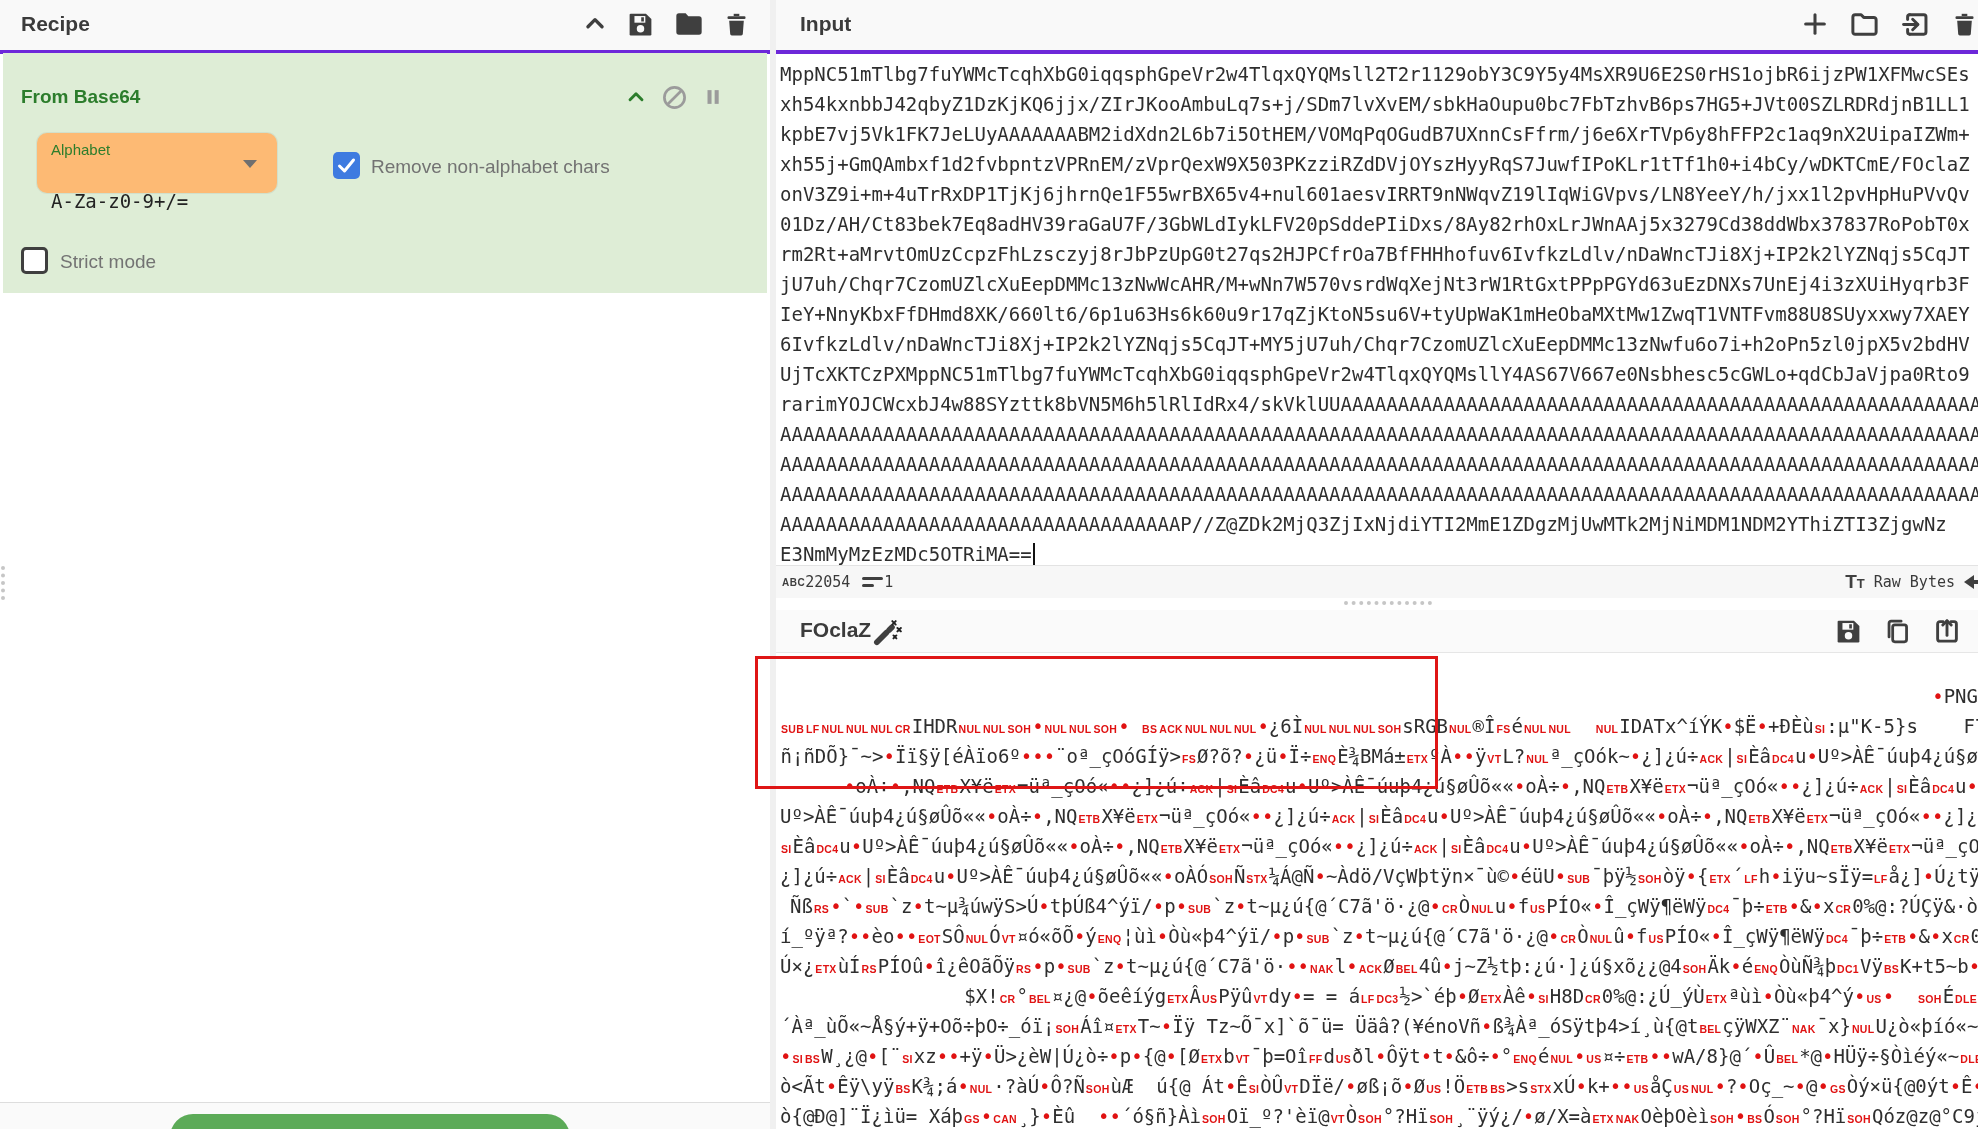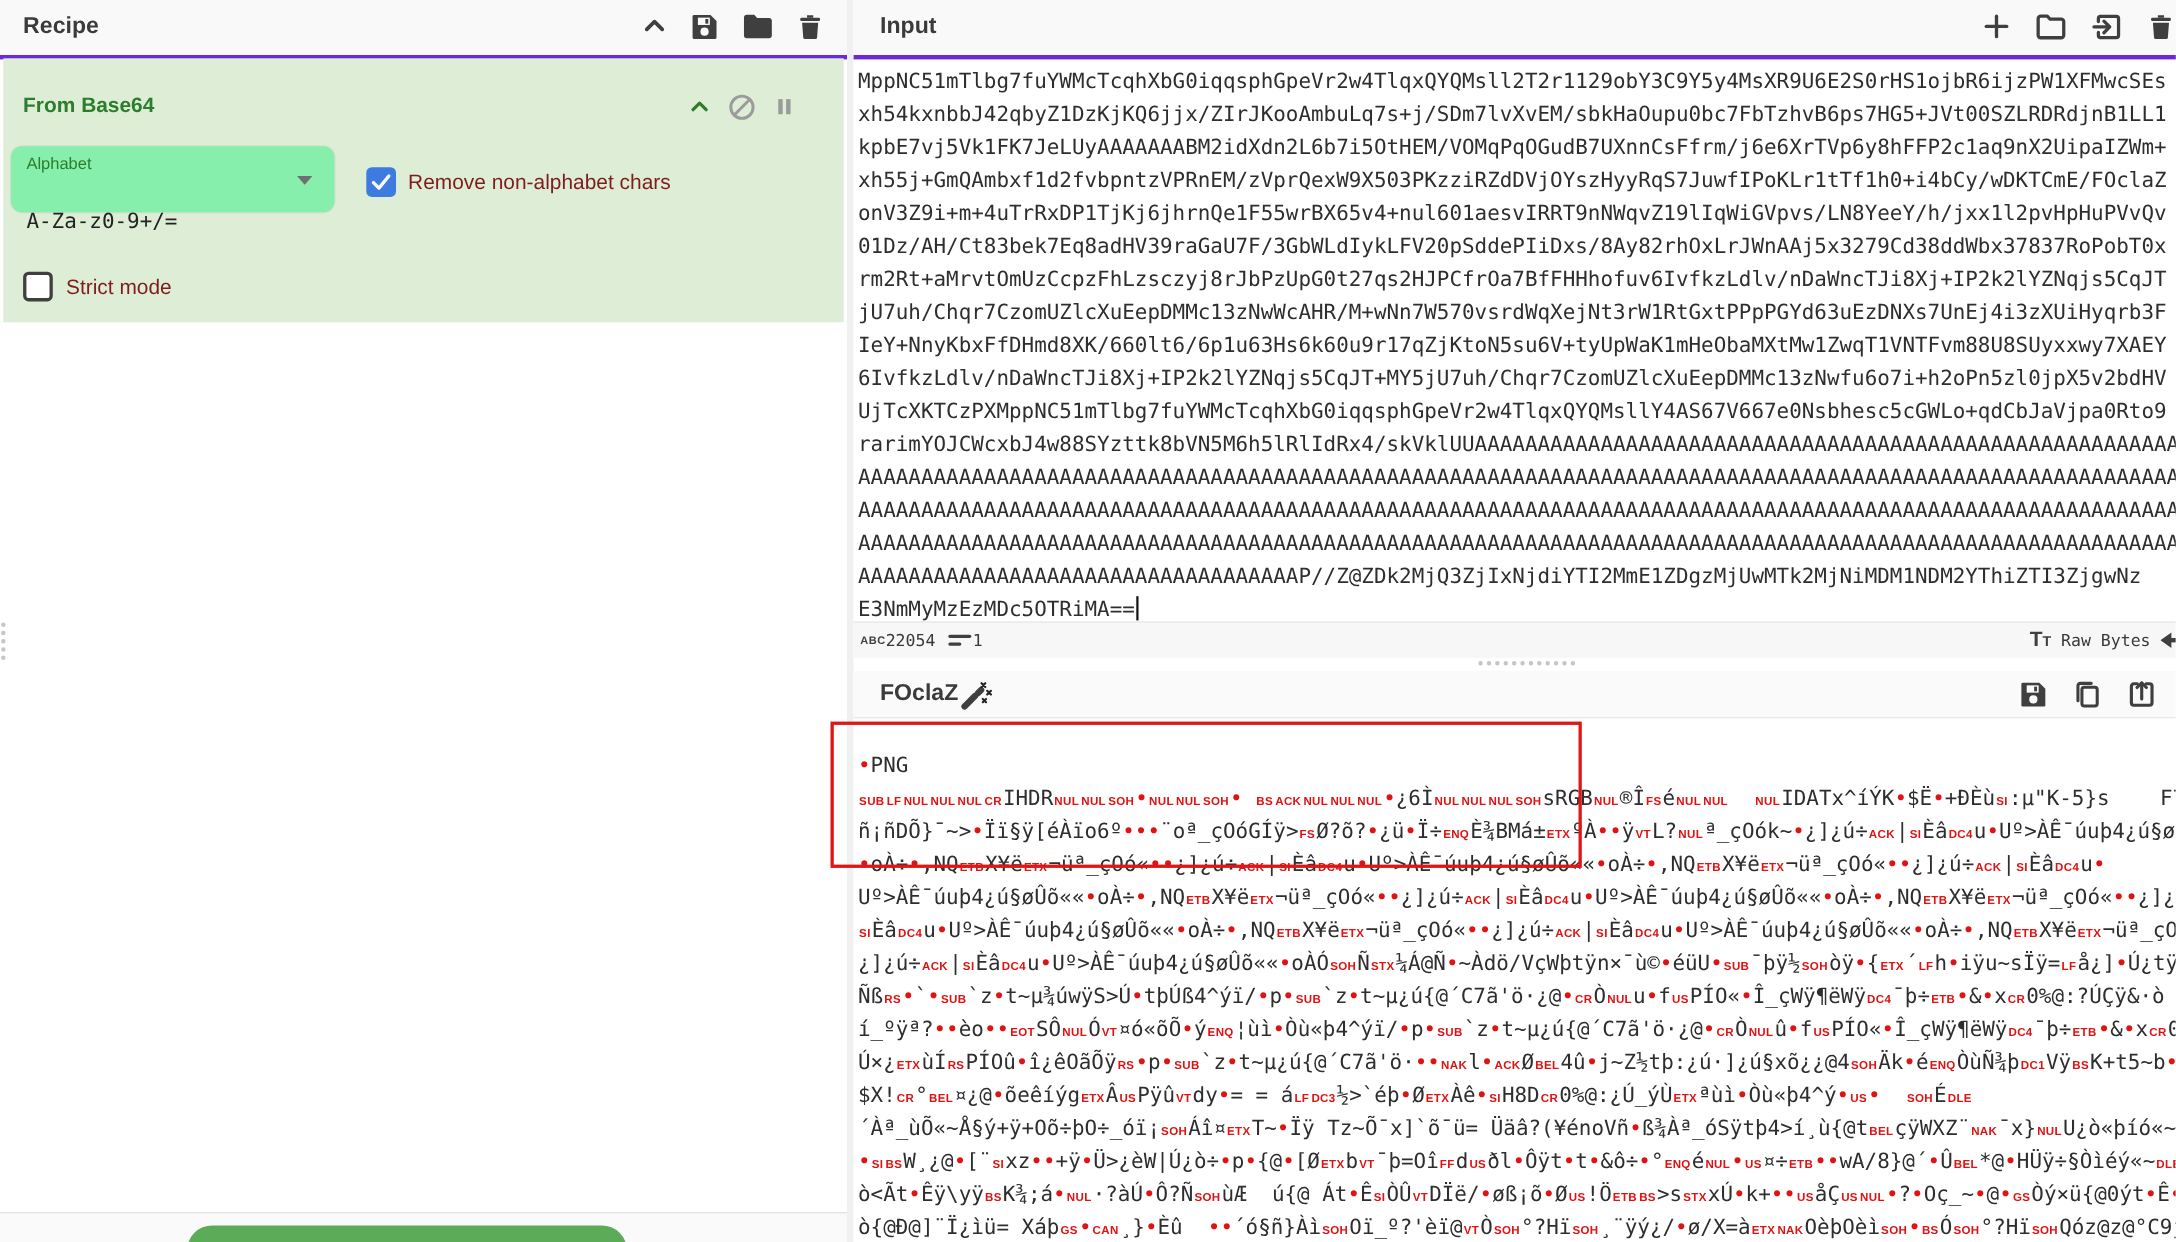--- a/index.html
+++ b/index.html
@@ -18,31 +18,31 @@
   .panel-title{position:absolute;left:21px;top:12px;font-size:21px;font-weight:bold;color:#3b3b3b;}
   .hdr-icons{position:absolute;top:8px;display:flex;align-items:center;gap:18px;}
   .icon-btn{background:none;border:none;padding:0;margin:0;cursor:pointer;display:inline-flex;
             align-items:center;justify-content:center;height:32px;}
   svg{display:block;}
 
   
   #op-card{position:absolute;left:3px;top:53px;width:764px;height:240px;background:#deedd6;}
   #op-title{position:absolute;left:18px;top:33px;font-size:19px;font-weight:bold;color:#2c7d2c;}
   #op-icons{position:absolute;left:622px;top:28px;display:flex;align-items:center;gap:14px;}
-  #alphabet-box{position:absolute;left:7px;top:80px;width:294px;height:60px;background:#86efac;
+  #alphabet-box{position:absolute;left:34px;top:80px;width:240px;height:60px;background:#fdba74;
                 border-radius:10px;box-shadow:0 0 0 1px rgba(0,0,0,.05);cursor:pointer;}
   #alphabet-label{position:absolute;left:14px;top:8px;font-size:15px;color:#2c7d2c;}
   #alphabet-value{position:absolute;left:14px;top:29px;font-size:19px;color:#222;margin-top:28px;}
   #alphabet-caret{position:absolute;right:20px;top:27px;width:0;height:0;
                   border-left:7px solid transparent;border-right:7px solid transparent;
                   border-top:8px solid #6f6f6f;}
   .checkbox{width:27px;height:27px;border-radius:5px;box-sizing:border-box;cursor:pointer;}
   #cb-remove{position:absolute;left:330px;top:99px;background:#3e7be0;}
   #cb-strict{position:absolute;left:18px;top:194px;background:#fff;border:3px solid #3f3f3f;}
-  .cb-label{position:absolute;font-size:19px;color:#7f1d1d;}
+  .cb-label{position:absolute;font-size:19px;color:#737373;}
   #cb-remove-label{left:368px;top:103px;}
   #cb-strict-label{left:57px;top:198px;}
 
   
   #bake-bar{position:absolute;left:0;bottom:0;width:770px;height:26px;background:#fafafa;
             border-top:1px solid #ddd;}
   #bake-btn{position:absolute;left:170px;top:11px;width:400px;height:46px;border:none;
             border-radius:23px;background:#5cab58;cursor:pointer;}
 
   
@@ -70,21 +70,21 @@
   #left-grip{position:absolute;left:1px;top:566px;height:34px;width:0;
              border-left:4px dotted #c6c6c6;cursor:col-resize;}
 
   
   #output-panel .panel-header{height:42px;background:#fafafa;border-bottom:1px solid #e6e6e6;}
   #output-panel .panel-title{left:24px;top:8px;}
   #magic-icon{position:absolute;left:94px;top:6px;}
   #output-lines{position:absolute;left:0;top:43px;right:0;bottom:0;overflow:hidden;
                 padding:28px 0 0 4px;font-family:"DejaVu Sans Mono",monospace;
                 font-size:19px;line-height:30px;color:#2e2e2e;}
-  .oline{white-space:pre;height:30px;}
+  .oline{white-space:pre;height:30px;text-align:right;}
   .ctl{font-family:"Liberation Sans",sans-serif;font-size:10.5px;font-weight:bold;
        color:#e01212;letter-spacing:.3px;margin:0 1px;}
   .dot{color:#e01212;}
 
   #red-annotation{position:absolute;left:755px;top:656px;width:677px;height:127px;
                   border:3.5px solid #df1616;z-index:10;pointer-events:none;}
 </style>
 </head>
 <body>
 

